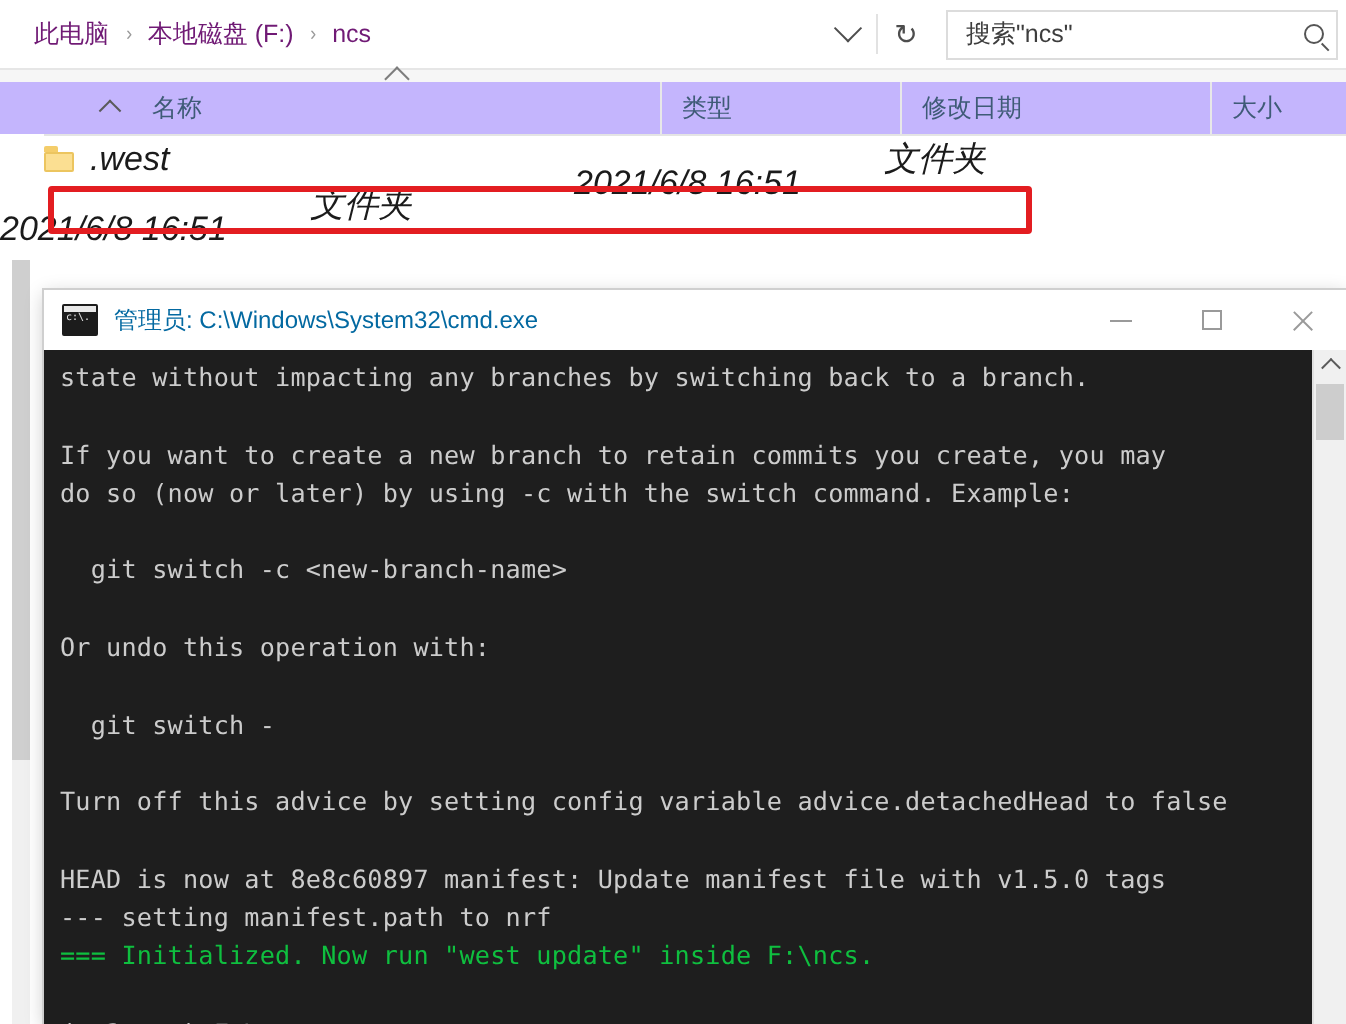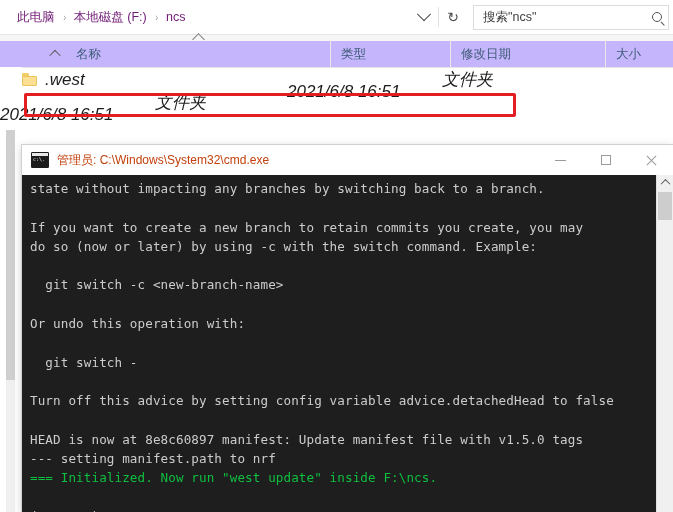--- a/index.html
+++ b/index.html
@@ -288,21 +288,21 @@
     position: absolute;
     left: 1px; top: 3px;
     font-family: "DejaVu Sans Mono", monospace;
     font-size: 5px;
     color: #e8e8e8;
     line-height: 7px;
   }
   .cmd-title-text {
     flex: 1;
     font-size: 12px;
-    color: #c2410c;
+    color: #0369a1;
     white-space: nowrap;
     overflow: hidden;
   }
   .win-btn {
     width: 45px;
     height: 30px;
     display: flex;
     align-items: center;
     justify-content: center;
     flex: none;

